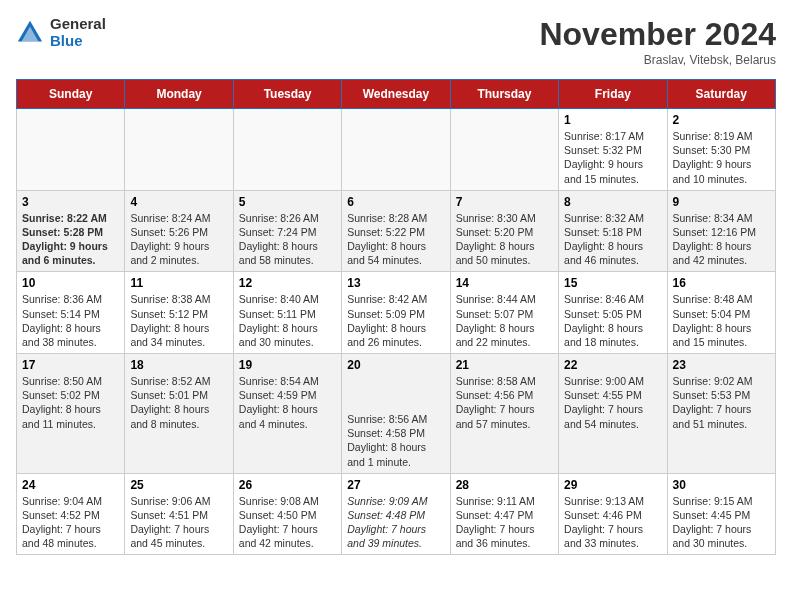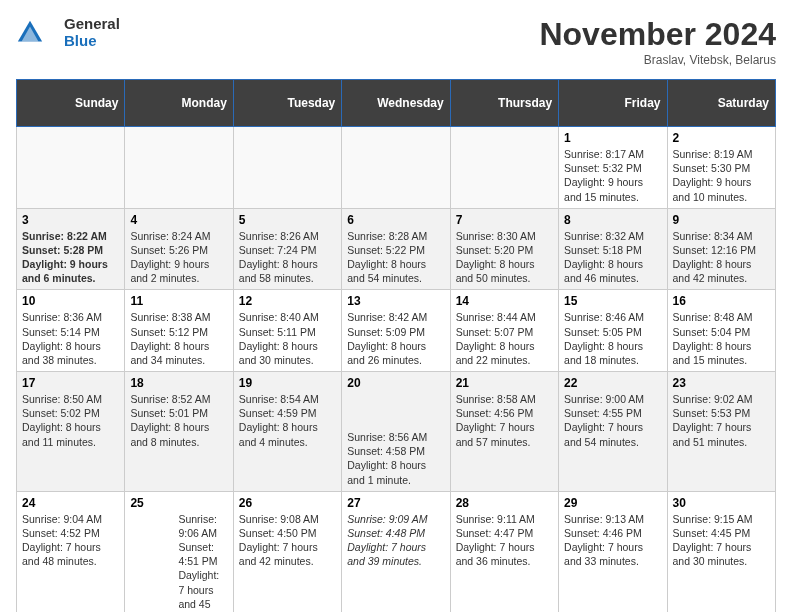--- a/index.html
+++ b/index.html
@@ -12,21 +12,21 @@
     }
     .header-area {
       display: flex;
       justify-content: space-between;
       align-items: flex-start;
       margin-bottom: 12px;
     }
     .logo {
       display: flex;
       align-items: center;
-      gap: 20px;
+      gap: 6px;
     }
     .logo-text {
       display: flex;
       flex-direction: column;
       font-size: 15px;
       font-weight: bold;
       line-height: 1.1;
     }
     .logo-general { color: #333; }
     .logo-blue { color: #1a6fbb; }
@@ -45,24 +45,24 @@
     .location-subtitle {
       font-size: 12px;
       color: #555;
     }
     .calendar {
       width: 100%;
       border-collapse: collapse;
       font-size: 11px;
     }
     .calendar th {
-      background: #404040;
+      background: #b91c1c;
       color: #fff;
-      text-align: right;
-      padding: 16px 6px;
+      text-align: center;
+      padding: 7px 6px;
       font-size: 12px;
       font-weight: bold;
       border: 1px solid #2a6ab8;
     }
     .calendar td {
       vertical-align: top;
       border: 1px solid #ccc;
       padding: 4px 5px;
       width: calc(100% / 7);
       min-height: 80px;
@@ -296,21 +296,21 @@
       <tr>
         <td>
           <span class="day-number">24</span>
           <div class="day-info" style="white-space: pre-line;">Sunrise: 9:04 AM
 Sunset: 4:52 PM
 Daylight: 7 hours
 and 48 minutes.</div>
         </td>
         <td>
           <span class="day-number">25</span>
-          <div class="day-info" style="white-space: pre-line; margin-left: 48px;">Sunrise: 9:06 AM
+          <div class="day-info" style="white-space: pre-line;">Sunrise: 9:06 AM
 Sunset: 4:51 PM
 Daylight: 7 hours
 and 45 minutes.</div>
         </td>
         <td>
           <span class="day-number">26</span>
           <div class="day-info" style="white-space: pre-line;">Sunrise: 9:08 AM
 Sunset: 4:50 PM
 Daylight: 7 hours
 and 42 minutes.</div>

